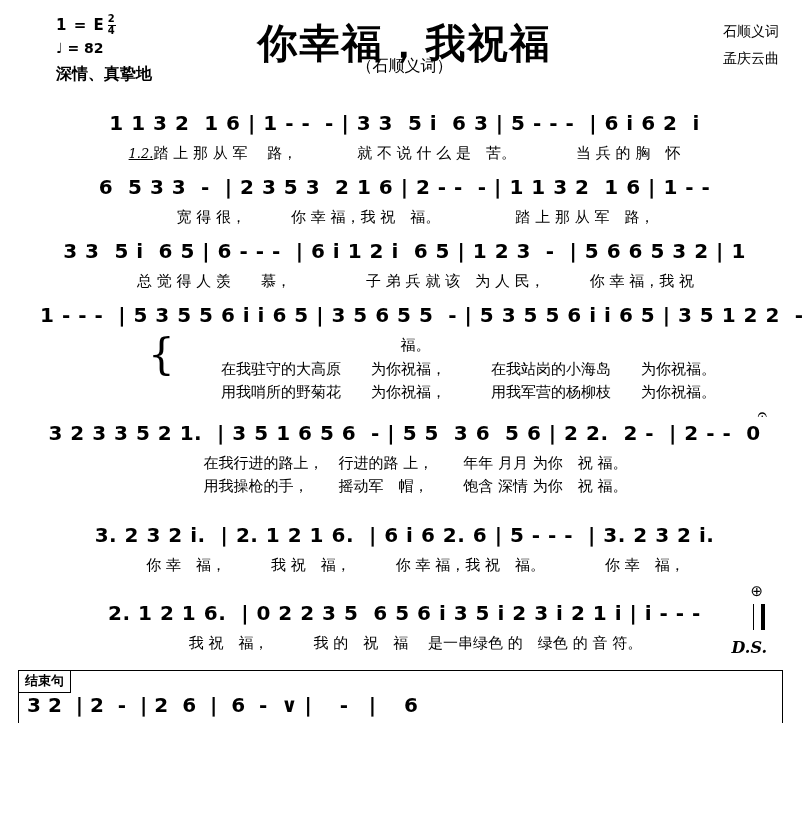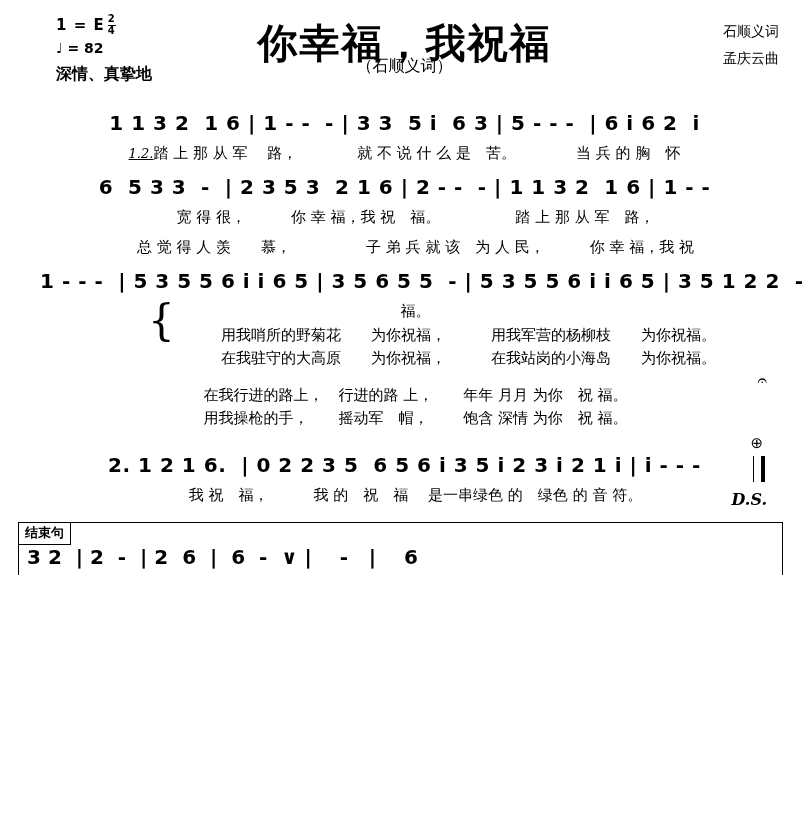--- a/index.html
+++ b/index.html
@@ -216,37 +216,43 @@
       <div class="note-row">1 1 3 2  1 6 | 1 - -  - | 3 3  5 i  6 3 | 5 - - -  | 6 i 6 2  i</div>
       <div class="lyric-row"><span class="prefix-num">1.2.</span><span>踏 上 那 从 军　 路，　　　　就 不 说 什 么 是　苦。　　　　当 兵 的 胸　怀</span></div>
     </div>
 
     <div class="system">
       <div class="note-row">6  5 3 3  -  | 2 3 5 3  2 1 6 | 2 - -  - | 1 1 3 2  1 6 | 1 - -</div>
       <div class="lyric-row"><span class="lyric-indent"></span><span>宽 得 很，　　　你 幸 福，我 祝　福。　　　　　踏 上 那 从 军　路，</span></div>
     </div>
 
     <div class="system">
+      <div class="note-row">3 3  5 i  6 5 | 6 - - -  | 6 i 1 2 i  6 5 | 1 2 3  -  | 5 6 6 5 3 2 | 1</div>
       <div class="lyric-row"><span class="lyric-indent"></span><span>总 觉 得 人 羡　　慕，　　　　　子 弟 兵 就 该　为 人 民，　　　你 幸 福，我 祝</span></div>
     </div>
 
     <div class="system">
       <div class="note-row">1 - - -  | 5 3 5 5 6 i i 6 5 | 3 5 6 5 5  - | 5 3 5 5 6 i i 6 5 | 3 5 1 2 2  -</div>
       <div class="lyric-row"><span class="lyric-indent"></span><span>福。</span></div>
       <div class="brace">{</div>
+      <div class="lyric-row sub"><span class="lyric-indent" style="width:128px"></span><span>在我驻守的大高原　　为你祝福，　　　在我站岗的小海岛　　为你祝福。</span></div>
       <div class="lyric-row sub"><span class="lyric-indent" style="width:128px"></span><span>用我哨所的野菊花　　为你祝福，　　　用我军营的杨柳枝　　为你祝福。</span></div>
-      <div class="lyric-row sub"><span class="lyric-indent" style="width:128px"></span><span>在我驻守的大高原　　为你祝福，　　　在我站岗的小海岛　　为你祝福。</span></div>
     </div>
 
     <div class="system" style="margin-top:14px">
+      <div class="note-row">3 2 3 3 5 2 1.  | 3 5 1 6 5 6  - | 5 5  3 6  5 6 | 2 2.  2 -  | 2 - -  0</div>
       <div class="fine-mark" style="right:2px; top:-14px;">𝄐</div>
       <div class="lyric-row sub"><span class="lyric-indent"></span><span>在我行进的路上，　行进的路 上，　　年年 月月 为你　祝 福。</span></div>
       <div class="lyric-row sub"><span class="lyric-indent"></span><span>用我操枪的手，　　摇动军　帽，　　 饱含 深情 为你　祝 福。</span></div>
     </div>
 
+    <div class="system" style="margin-top:22px">
+      <div class="note-row">3. 2 3 2 i.  | 2. 1 2 1 6.  | 6 i 6 2. 6 | 5 - - -  | 3. 2 3 2 i.</div>
+      <div class="lyric-row"><span class="lyric-indent"></span><span>你 幸　福，　　　我 祝　福，　　　你 幸 福，我 祝　福。　　　　你 幸　福，</span></div>
+    </div>
 
     <div class="system" style="margin-top:20px">
       <div class="note-row">2. 1 2 1 6.  | 0 2 2 3 5  6 5 6 i 3 5 i 2 3 i 2 1 i | i - - -</div>
       <div class="coda-mark" style="right:6px; top:-16px;">⊕</div>
       <div class="double-bar" style="right:4px; top:6px;"></div>
       <div class="ds-mark" style="right:2px; top:40px;">D.S.</div>
       <div class="lyric-row"><span class="lyric-indent"></span><span>我 祝　福，　　　我 的　祝　福　 是一串绿色 的　绿色 的 音 符。</span></div>
     </div>
 
   </div>

